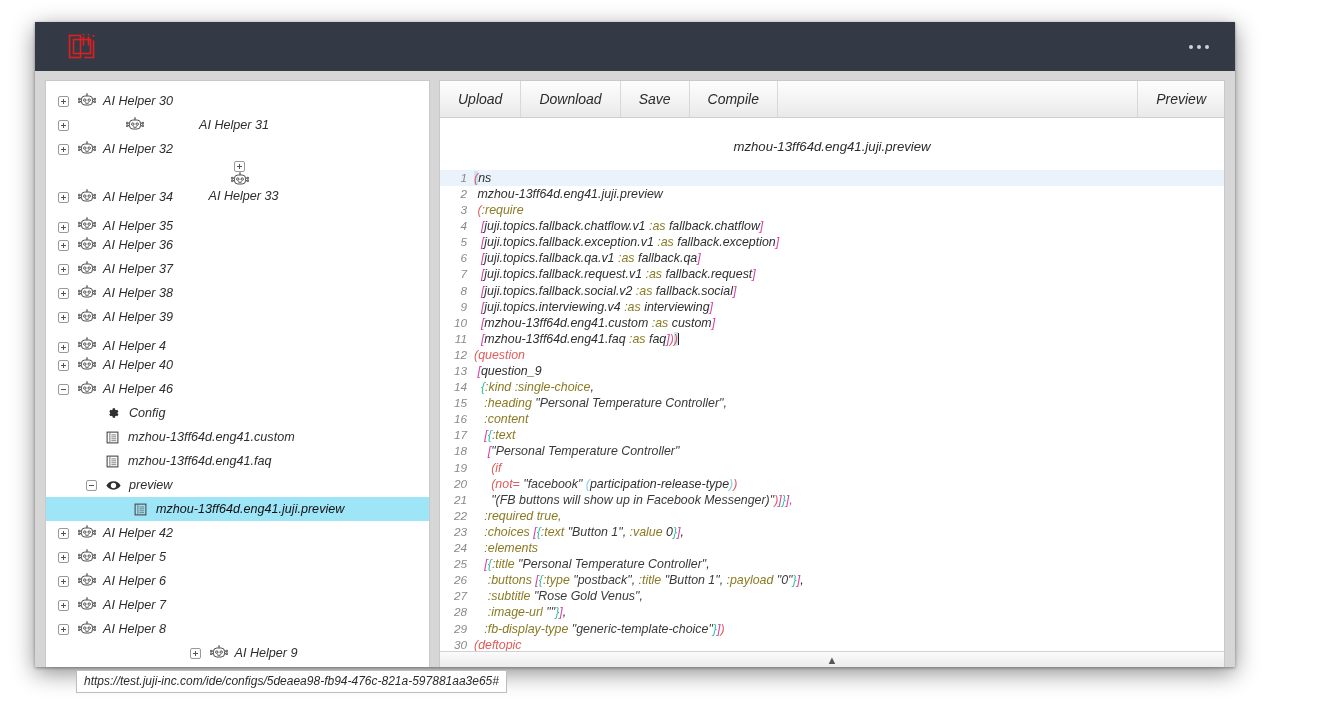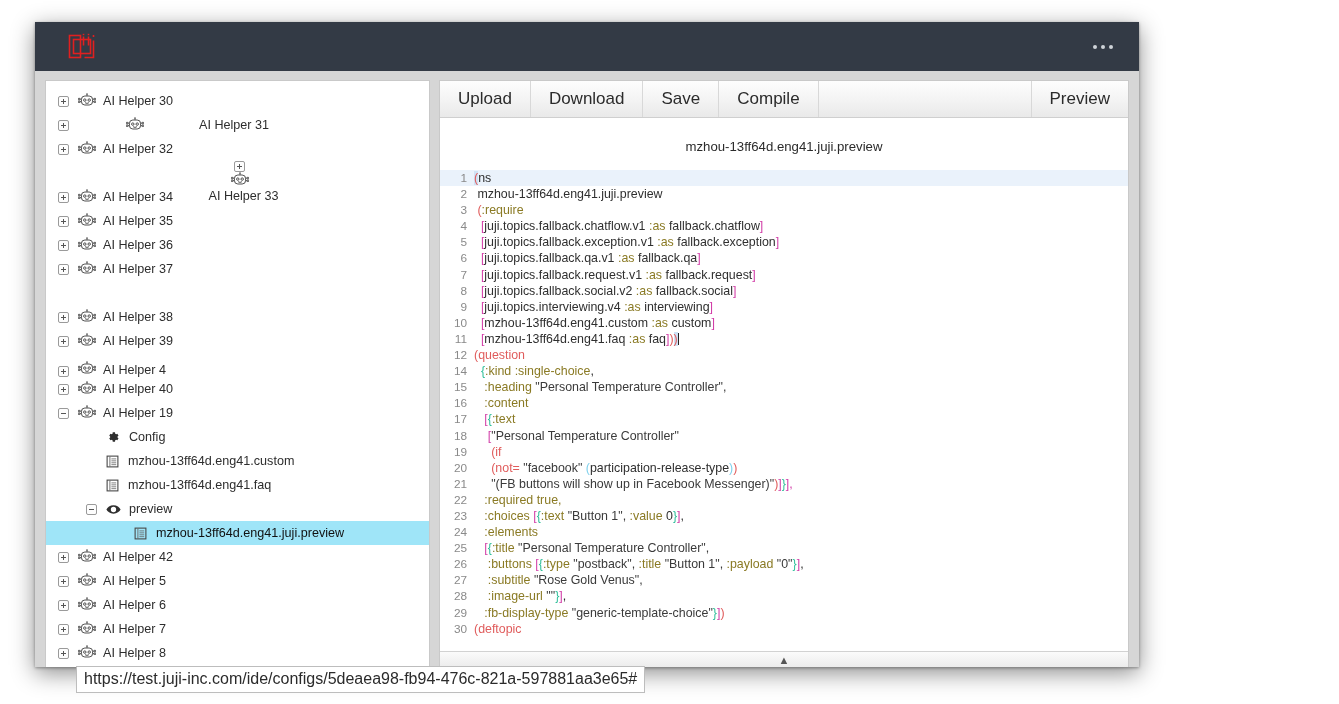--- a/index.html
+++ b/index.html
@@ -4,23 +4,24 @@
 <style>
   * { box-sizing: border-box; margin: 0; padding: 0; }
   html, body {
     width: 1339px; height: 704px;
     background: #ffffff;
     font-family: "Liberation Sans", sans-serif;
     overflow: hidden;
   }
   #app {
     position: absolute; left: 35px; top: 22px;
-    width: 1104px; height: 645px;
+    width: 1200px; height: 645px;
     background: #d6d6d6;
     box-shadow: 0 6px 22px rgba(0,0,0,0.45), 0 1px 3px rgba(0,0,0,0.35);
+    font-style: italic;
   }
 
   
   .topbar {
     position: relative;
     height: 49px;
     background: #333a45;
     display: flex; align-items: center;
     justify-content: space-between;
   }
@@ -100,21 +101,21 @@
   }
   .toolbar {
     height: 37px;
     display: flex; align-items: stretch;
     background: linear-gradient(#fdfdfd 0%, #f3f3f3 55%, #e9e9e9 100%);
     border-bottom: 1px solid #cfcfcf;
   }
   .tb-btn {
     display: flex; align-items: center; justify-content: center;
     padding: 0 18px;
-    font-size: 17px; color: #2b2b2b;
+    font-size: 14px; color: #2b2b2b;
     border-right: 1px solid #d8d8d8;
     cursor: pointer;
   }
   .tb-spacer { flex: 1 1 auto; border-right: 1px solid #d8d8d8; }
   .tb-btn.right { border-right: none; border-left: 0; }
 
   .doc-title {
     text-align: center;
     font-size: 13.2px;
     color: #2b2b2b;
@@ -175,21 +176,21 @@
     transform: translateX(-50%);
     font-size: 11px; color: #555; line-height: 10px;
   }
 
   
   .status-url {
     position: absolute;
     left: 41px; bottom: -26px;
     background: #ffffff;
     border: 1px solid #bdbdbd;
-    font-size: 16px;
+    font-size: 12px;
     color: #2b2b2b;
     padding: 3px 7px 4px 7px;
     white-space: nowrap;
     z-index: 20;
   }
 </style>
 </head>
 <body>
 
 <div id="app">
@@ -313,21 +314,21 @@
                   <path d="M4.2 7.2 L2.2 7.2 M4.2 10.4 L2.2 10.4"></path>
                   <path d="M17.8 7.2 L19.8 7.2 M17.8 10.4 L19.8 10.4"></path>
                   <circle cx="1.3" cy="7.2" r="1.1"></circle>
                   <circle cx="1.3" cy="10.4" r="1.1"></circle>
                   <circle cx="20.7" cy="7.2" r="1.1"></circle>
                   <circle cx="20.7" cy="10.4" r="1.1"></circle>
                 </g>
               </svg></span>
             <span class="label">AI Helper 34</span>
           </div>
-          <div class="node" style="padding-left: 12px;">
+          <div class="node" style="padding-left: 12px; align-items: flex-end;">
             <span class="toggle"></span>
             <span class="bot-icon"><svg viewBox="0 0 22 19" width="18" height="16">
                 <g fill="none" stroke="#3c3c3c" stroke-width="1.1">
                   <path d="M11 1.2 L11 3.2"></path>
                   <circle cx="11" cy="0.9" r="0.9" fill="#3c3c3c" stroke="none"></circle>
                   <rect x="4.2" y="3.4" width="13.6" height="11" rx="4.2"></rect>
                   <circle cx="8.3" cy="8.4" r="1.5"></circle>
                   <circle cx="13.7" cy="8.4" r="1.5"></circle>
                   <path d="M8.6 11.6 q2.4 1.7 4.8 0"></path>
                   <path d="M4.2 7.2 L2.2 7.2 M4.2 10.4 L2.2 10.4"></path>
@@ -373,21 +374,21 @@
                   <path d="M4.2 7.2 L2.2 7.2 M4.2 10.4 L2.2 10.4"></path>
                   <path d="M17.8 7.2 L19.8 7.2 M17.8 10.4 L19.8 10.4"></path>
                   <circle cx="1.3" cy="7.2" r="1.1"></circle>
                   <circle cx="1.3" cy="10.4" r="1.1"></circle>
                   <circle cx="20.7" cy="7.2" r="1.1"></circle>
                   <circle cx="20.7" cy="10.4" r="1.1"></circle>
                 </g>
               </svg></span>
             <span class="label">AI Helper 37</span>
           </div>
-          <div class="node" style="padding-left: 12px; margin-top: 24px;">
+          <div class="node" style="padding-left: 12px;">
             <span class="toggle"></span>
             <span class="bot-icon"><svg viewBox="0 0 22 19" width="18" height="16">
                 <g fill="none" stroke="#3c3c3c" stroke-width="1.1">
                   <path d="M11 1.2 L11 3.2"></path>
                   <circle cx="11" cy="0.9" r="0.9" fill="#3c3c3c" stroke="none"></circle>
                   <rect x="4.2" y="3.4" width="13.6" height="11" rx="4.2"></rect>
                   <circle cx="8.3" cy="8.4" r="1.5"></circle>
                   <circle cx="13.7" cy="8.4" r="1.5"></circle>
                   <path d="M8.6 11.6 q2.4 1.7 4.8 0"></path>
                   <path d="M4.2 7.2 L2.2 7.2 M4.2 10.4 L2.2 10.4"></path>
@@ -471,21 +472,21 @@
                   <circle cx="13.7" cy="8.4" r="1.5"></circle>
                   <path d="M8.6 11.6 q2.4 1.7 4.8 0"></path>
                   <path d="M4.2 7.2 L2.2 7.2 M4.2 10.4 L2.2 10.4"></path>
                   <path d="M17.8 7.2 L19.8 7.2 M17.8 10.4 L19.8 10.4"></path>
                   <circle cx="1.3" cy="7.2" r="1.1"></circle>
                   <circle cx="1.3" cy="10.4" r="1.1"></circle>
                   <circle cx="20.7" cy="7.2" r="1.1"></circle>
                   <circle cx="20.7" cy="10.4" r="1.1"></circle>
                 </g>
               </svg></span>
-            <span class="label">AI Helper 19</span>
+            <span class="label">AI Helper 46</span>
           </div>
           <div class="node" style="padding-left: 40px;">
             <span class="toggle blank"></span>
             <span class="gear-icon"><svg viewBox="0 0 16 16" width="14" height="14">
                 <path fill="#2f2f2f" d="M8 5.1a2.9 2.9 0 100 5.8 2.9 2.9 0 000-5.8zm0 4.4a1.5 1.5 0 110-3 1.5 1.5 0 010 3z"></path>
                 <path fill="#2f2f2f" d="M14.3 9.4l-1.2-.7a5.3 5.3 0 000-1.4l1.2-.7-1.3-2.3-1.3.6a5.2 5.2 0 00-1.2-.7L10.3 2.6H7.7l-.2 1.6c-.44.17-.84.4-1.2.7l-1.3-.6L3.7 6.6l1.2.7a5.3 5.3 0 000 1.4l-1.2.7 1.3 2.3 1.3-.6c.36.3.76.53 1.2.7l.2 1.6h2.6l.2-1.6c.44-.17.84-.4 1.2-.7l1.3.6z"></path>
               </svg></span>
             <span class="label">Config</span>
           </div>
           <div class="node" style="padding-left: 40px;">
@@ -665,20 +666,21 @@
           <div class="code-line"><span class="gutter">3</span><span class="code-text"><span class="t-par"> (</span><span class="t-kw">:require</span></span></div>
           <div class="code-line"><span class="gutter">4</span><span class="code-text"><span class="t-plain">  </span><span class="t-br">[</span><span class="t-plain">juji.topics.fallback.chatflow.v1 </span><span class="t-kw">:as</span><span class="t-plain"> fallback.chatflow</span><span class="t-br">]</span></span></div>
           <div class="code-line"><span class="gutter">5</span><span class="code-text"><span class="t-plain">  </span><span class="t-br">[</span><span class="t-plain">juji.topics.fallback.exception.v1 </span><span class="t-kw">:as</span><span class="t-plain"> fallback.exception</span><span class="t-br">]</span></span></div>
           <div class="code-line"><span class="gutter">6</span><span class="code-text"><span class="t-plain">  </span><span class="t-br">[</span><span class="t-plain">juji.topics.fallback.qa.v1 </span><span class="t-kw">:as</span><span class="t-plain"> fallback.qa</span><span class="t-br">]</span></span></div>
           <div class="code-line"><span class="gutter">7</span><span class="code-text"><span class="t-plain">  </span><span class="t-br">[</span><span class="t-plain">juji.topics.fallback.request.v1 </span><span class="t-kw">:as</span><span class="t-plain"> fallback.request</span><span class="t-br">]</span></span></div>
           <div class="code-line"><span class="gutter">8</span><span class="code-text"><span class="t-plain">  </span><span class="t-br">[</span><span class="t-plain">juji.topics.fallback.social.v2 </span><span class="t-kw">:as</span><span class="t-plain"> fallback.social</span><span class="t-br">]</span></span></div>
           <div class="code-line"><span class="gutter">9</span><span class="code-text"><span class="t-plain">  </span><span class="t-br">[</span><span class="t-plain">juji.topics.interviewing.v4 </span><span class="t-kw">:as</span><span class="t-plain"> interviewing</span><span class="t-br">]</span></span></div>
           <div class="code-line"><span class="gutter">10</span><span class="code-text"><span class="t-plain">  </span><span class="t-br">[</span><span class="t-plain">mzhou-13ff64d.eng41.custom </span><span class="t-kw">:as</span><span class="t-plain"> custom</span><span class="t-br">]</span></span></div>
           <div class="code-line"><span class="gutter">11</span><span class="code-text"><span class="t-plain">  </span><span class="t-br">[</span><span class="t-plain">mzhou-13ff64d.eng41.faq </span><span class="t-kw">:as</span><span class="t-plain"> faq</span><span class="t-br">]</span><span class="t-par">)</span><span class="t-par sel-tok">)</span><span class="caret"></span></span></div>
           <div class="code-line"><span class="gutter">12</span><span class="code-text"><span class="t-par">(</span><span class="t-def">question</span></span></div>
+          <div class="code-line"><span class="gutter">13</span><span class="code-text"><span class="t-plain"> </span><span class="t-br">[</span><span class="t-plain">question_9</span></span></div>
           <div class="code-line"><span class="gutter">14</span><span class="code-text"><span class="t-plain">  </span><span class="t-curl">{</span><span class="t-kw">:kind :single-choice</span><span class="t-plain">,</span></span></div>
           <div class="code-line"><span class="gutter">15</span><span class="code-text"><span class="t-plain">   </span><span class="t-kw">:heading</span><span class="t-str"> "Personal Temperature Controller",</span></span></div>
           <div class="code-line"><span class="gutter">16</span><span class="code-text"><span class="t-plain">   </span><span class="t-kw">:content</span></span></div>
           <div class="code-line"><span class="gutter">17</span><span class="code-text"><span class="t-plain">   </span><span class="t-br">[</span><span class="t-curl">{</span><span class="t-kw">:text</span></span></div>
           <div class="code-line"><span class="gutter">18</span><span class="code-text"><span class="t-plain">    </span><span class="t-br">[</span><span class="t-str">"Personal Temperature Controller"</span></span></div>
           <div class="code-line"><span class="gutter">19</span><span class="code-text"><span class="t-plain">     </span><span class="t-par">(</span><span class="t-def">if</span></span></div>
           <div class="code-line"><span class="gutter">20</span><span class="code-text"><span class="t-plain">     </span><span class="t-par">(</span><span class="t-def">not= </span><span class="t-str">"facebook" </span><span class="t-sym">(</span><span class="t-plain">participation-release-type</span><span class="t-sym">)</span><span class="t-par">)</span></span></div>
           <div class="code-line"><span class="gutter">21</span><span class="code-text"><span class="t-plain">     </span><span class="t-str">"(FB buttons will show up in Facebook Messenger)"</span><span class="t-par">)</span><span class="t-br">]</span><span class="t-curl">}</span><span class="t-br">],</span></span></div>
           <div class="code-line"><span class="gutter">22</span><span class="code-text"><span class="t-plain">   </span><span class="t-kw">:required</span><span class="t-kw"> true,</span></span></div>
           <div class="code-line"><span class="gutter">23</span><span class="code-text"><span class="t-plain">   </span><span class="t-kw">:choices</span><span class="t-plain"> </span><span class="t-br">[</span><span class="t-curl">{</span><span class="t-kw">:text</span><span class="t-str"> "Button 1", </span><span class="t-kw">:value</span><span class="t-plain"> 0</span><span class="t-curl">}</span><span class="t-br">]</span><span class="t-plain">,</span></span></div>

